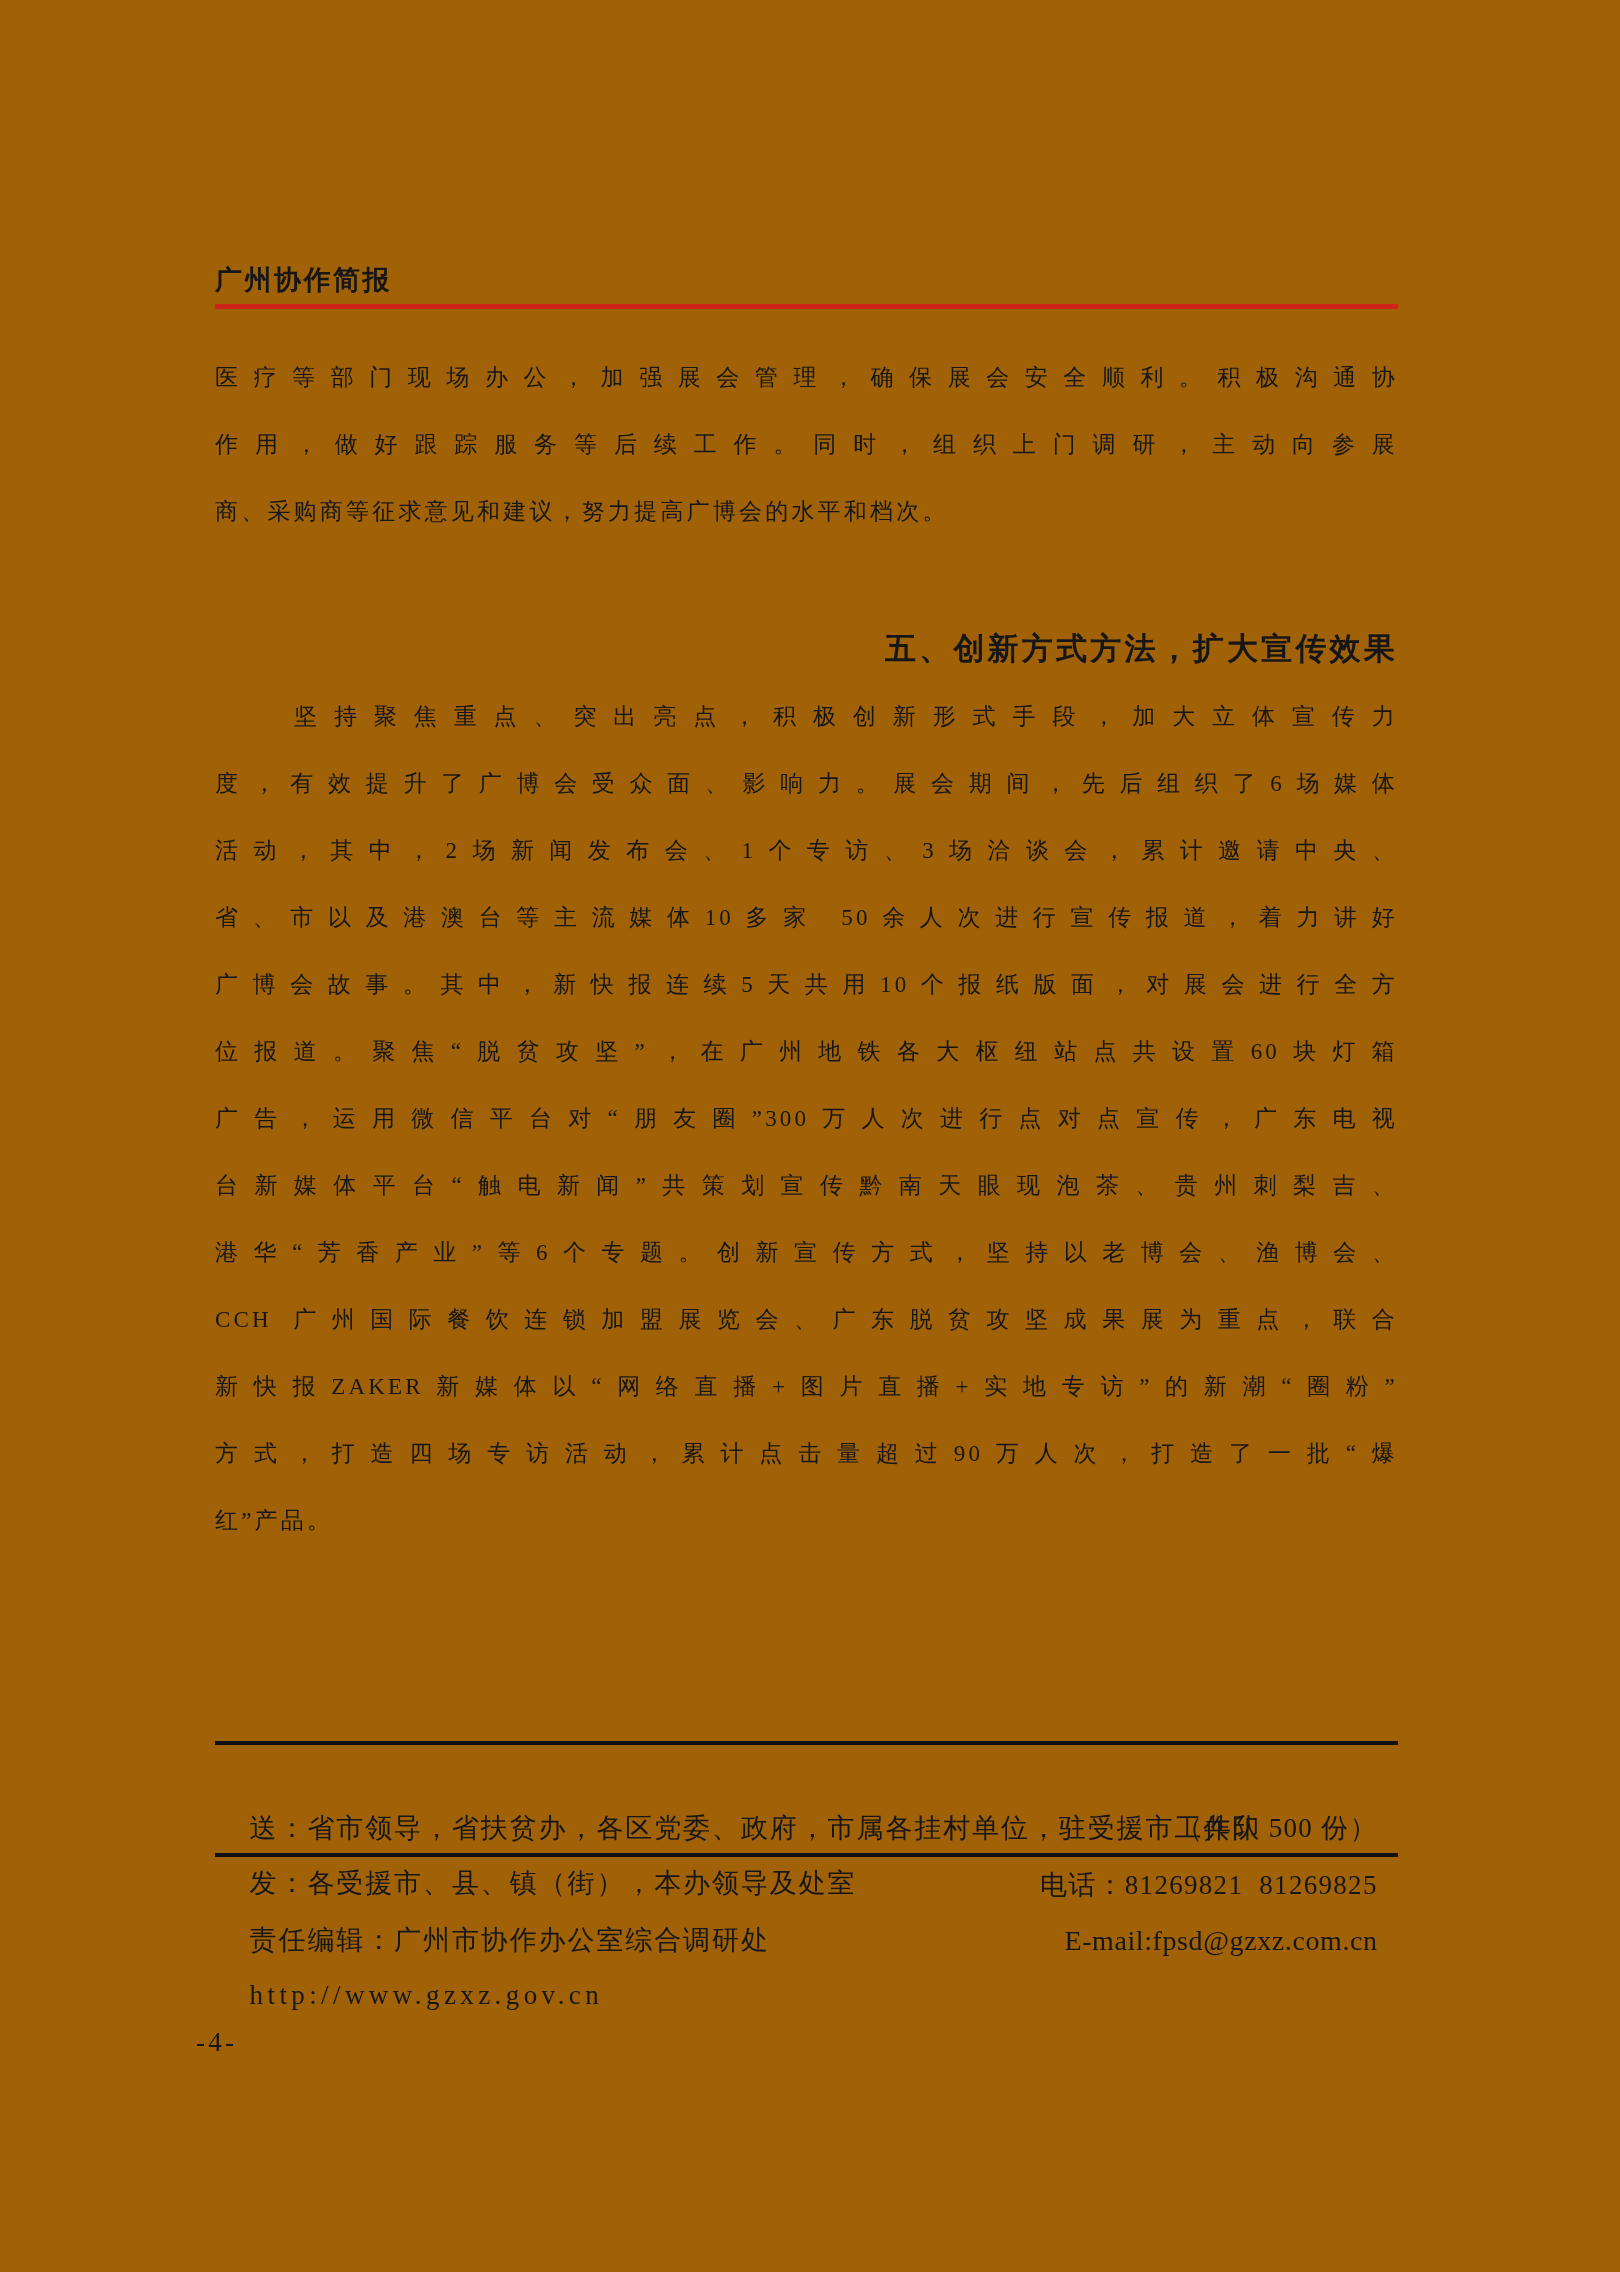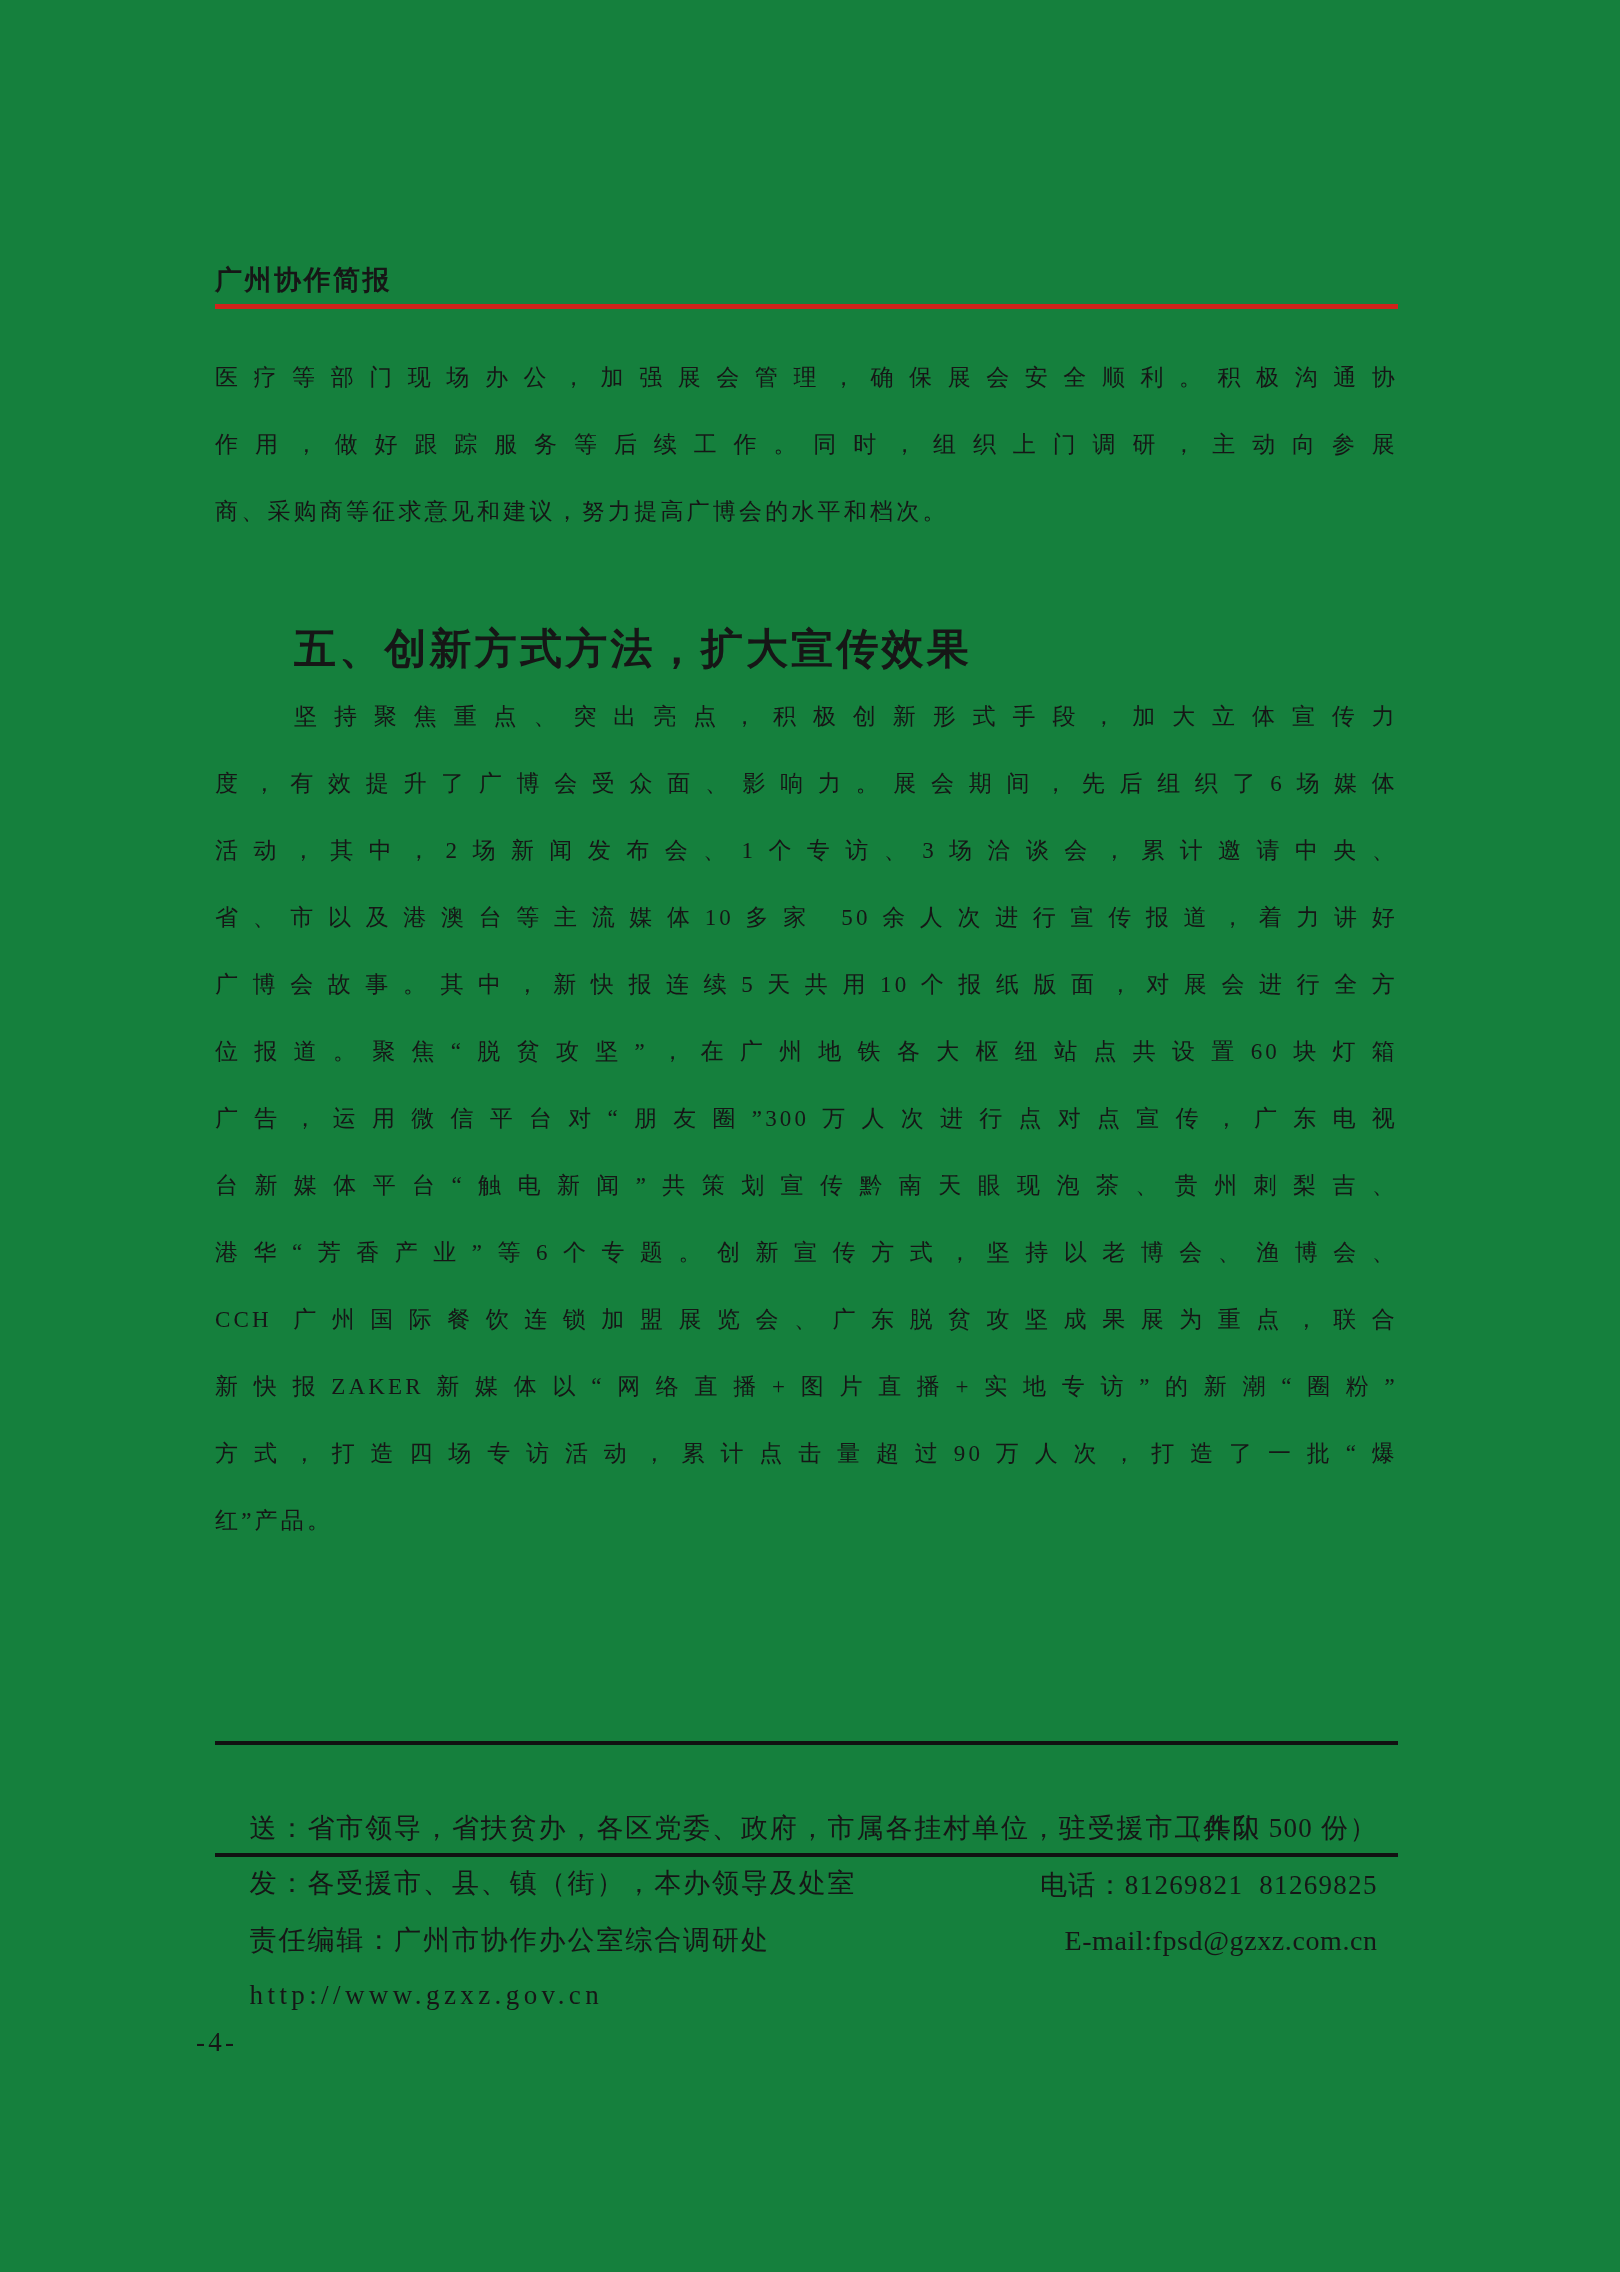--- a/index.html
+++ b/index.html
@@ -1,21 +1,21 @@
 <!DOCTYPE html>
 <html style="font-size:10.2px"><head>
 <meta charset="utf-8">
 <style>
   html, body { margin: 0; padding: 0; background: #888; }
   .page {
     position: relative;
     width: 1620px;
     height: 2273px;
     margin: 0 auto;
-    background: #15803d;
+    background: #a16207;
     overflow: hidden;
     font-family: "Liberation Serif", "DejaVu Serif", serif;
     color: #161616;
   }
 
   
   .masthead {
     position: absolute;
     left: 215px;
     top: 262px;
@@ -58,23 +58,24 @@
     left: 215px;
     top: 615px;
     width: 1183px;
     height: 67px;
     line-height: 67px;
     margin: 0;
     padding-left: 79px;
     box-sizing: border-box;
     font-family: "Liberation Sans", "DejaVu Sans", sans-serif;
     font-weight: bold;
-    font-size: 42px;
+    font-size: 31px;
     letter-spacing: 3.2px;
     white-space: nowrap;
+    text-align: right;
   }
 
   
   .h-rule {
     position: absolute;
     left: 215px;
     width: 1183px;
     height: 3.8px;
     background: #111111;
   }

